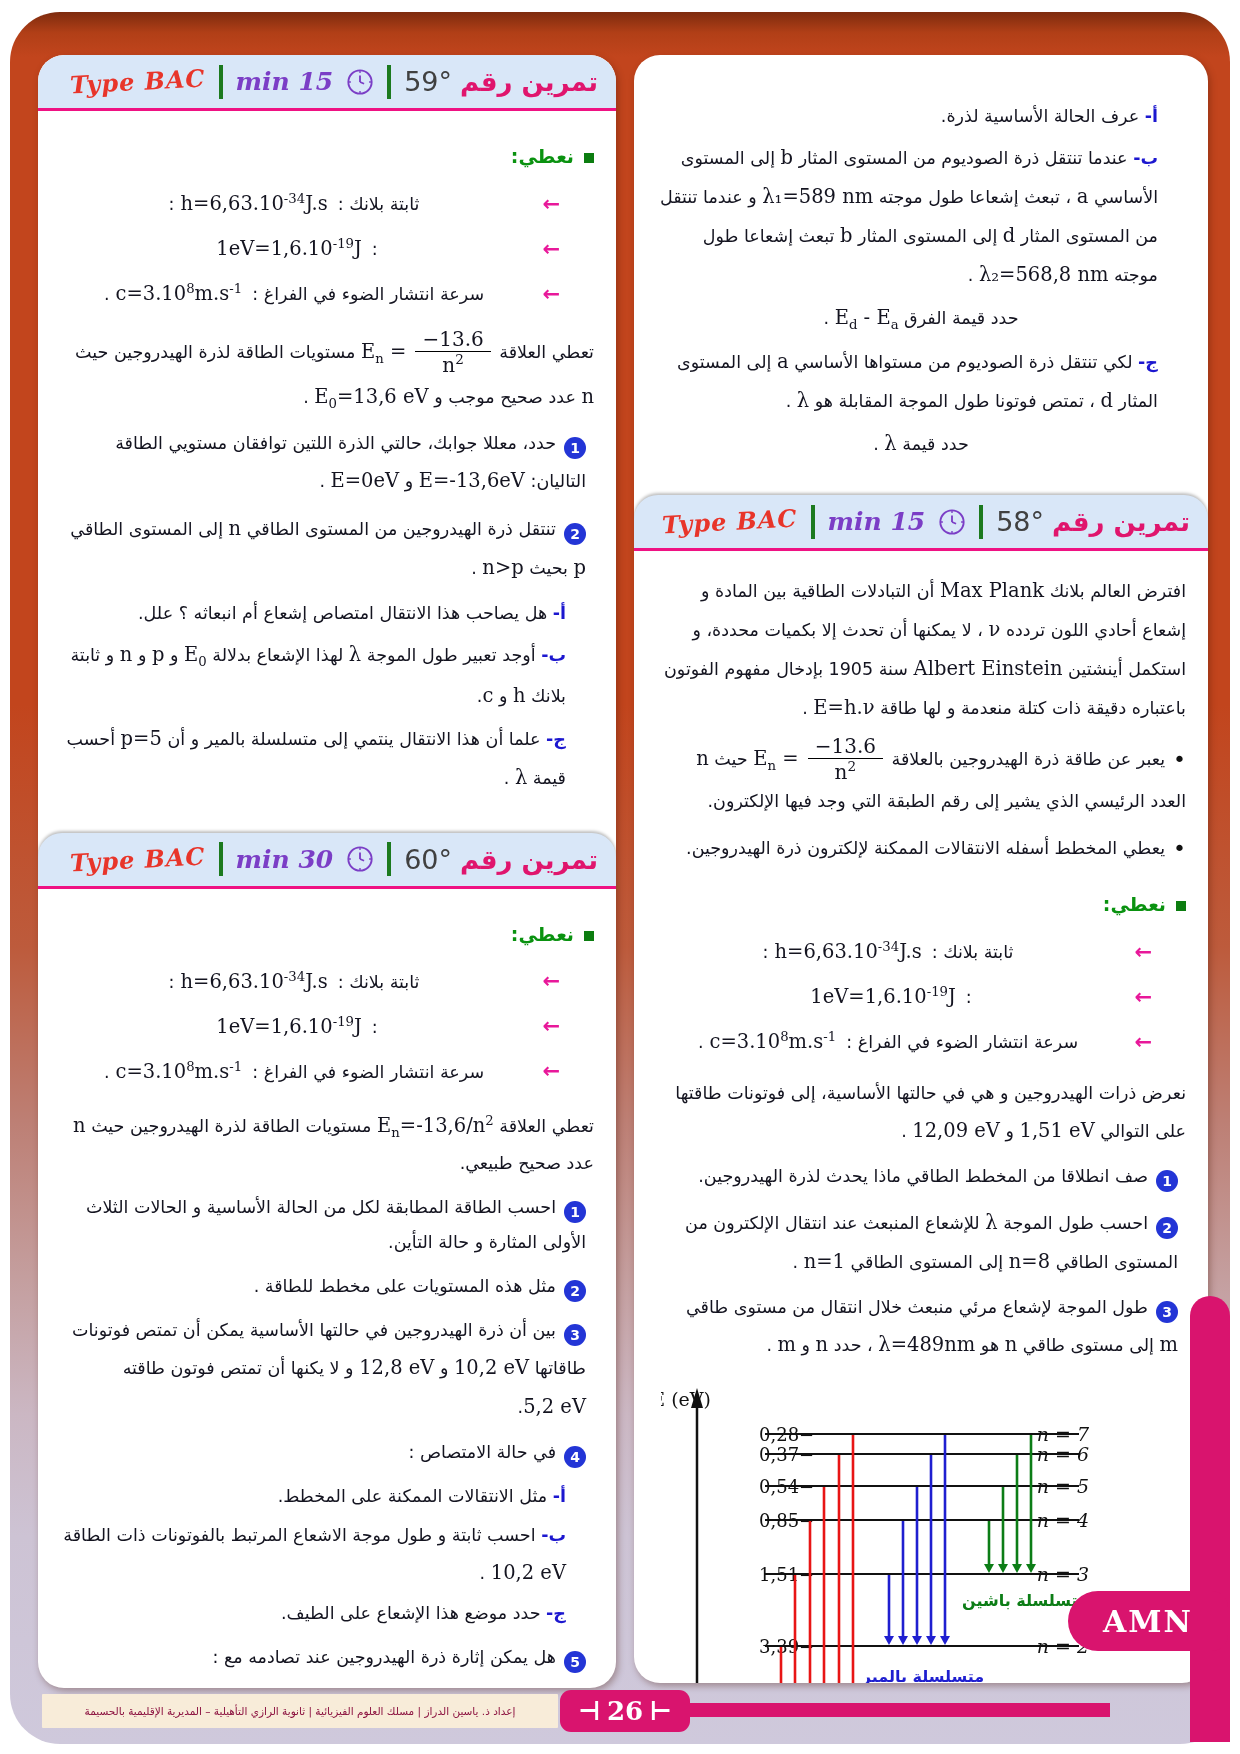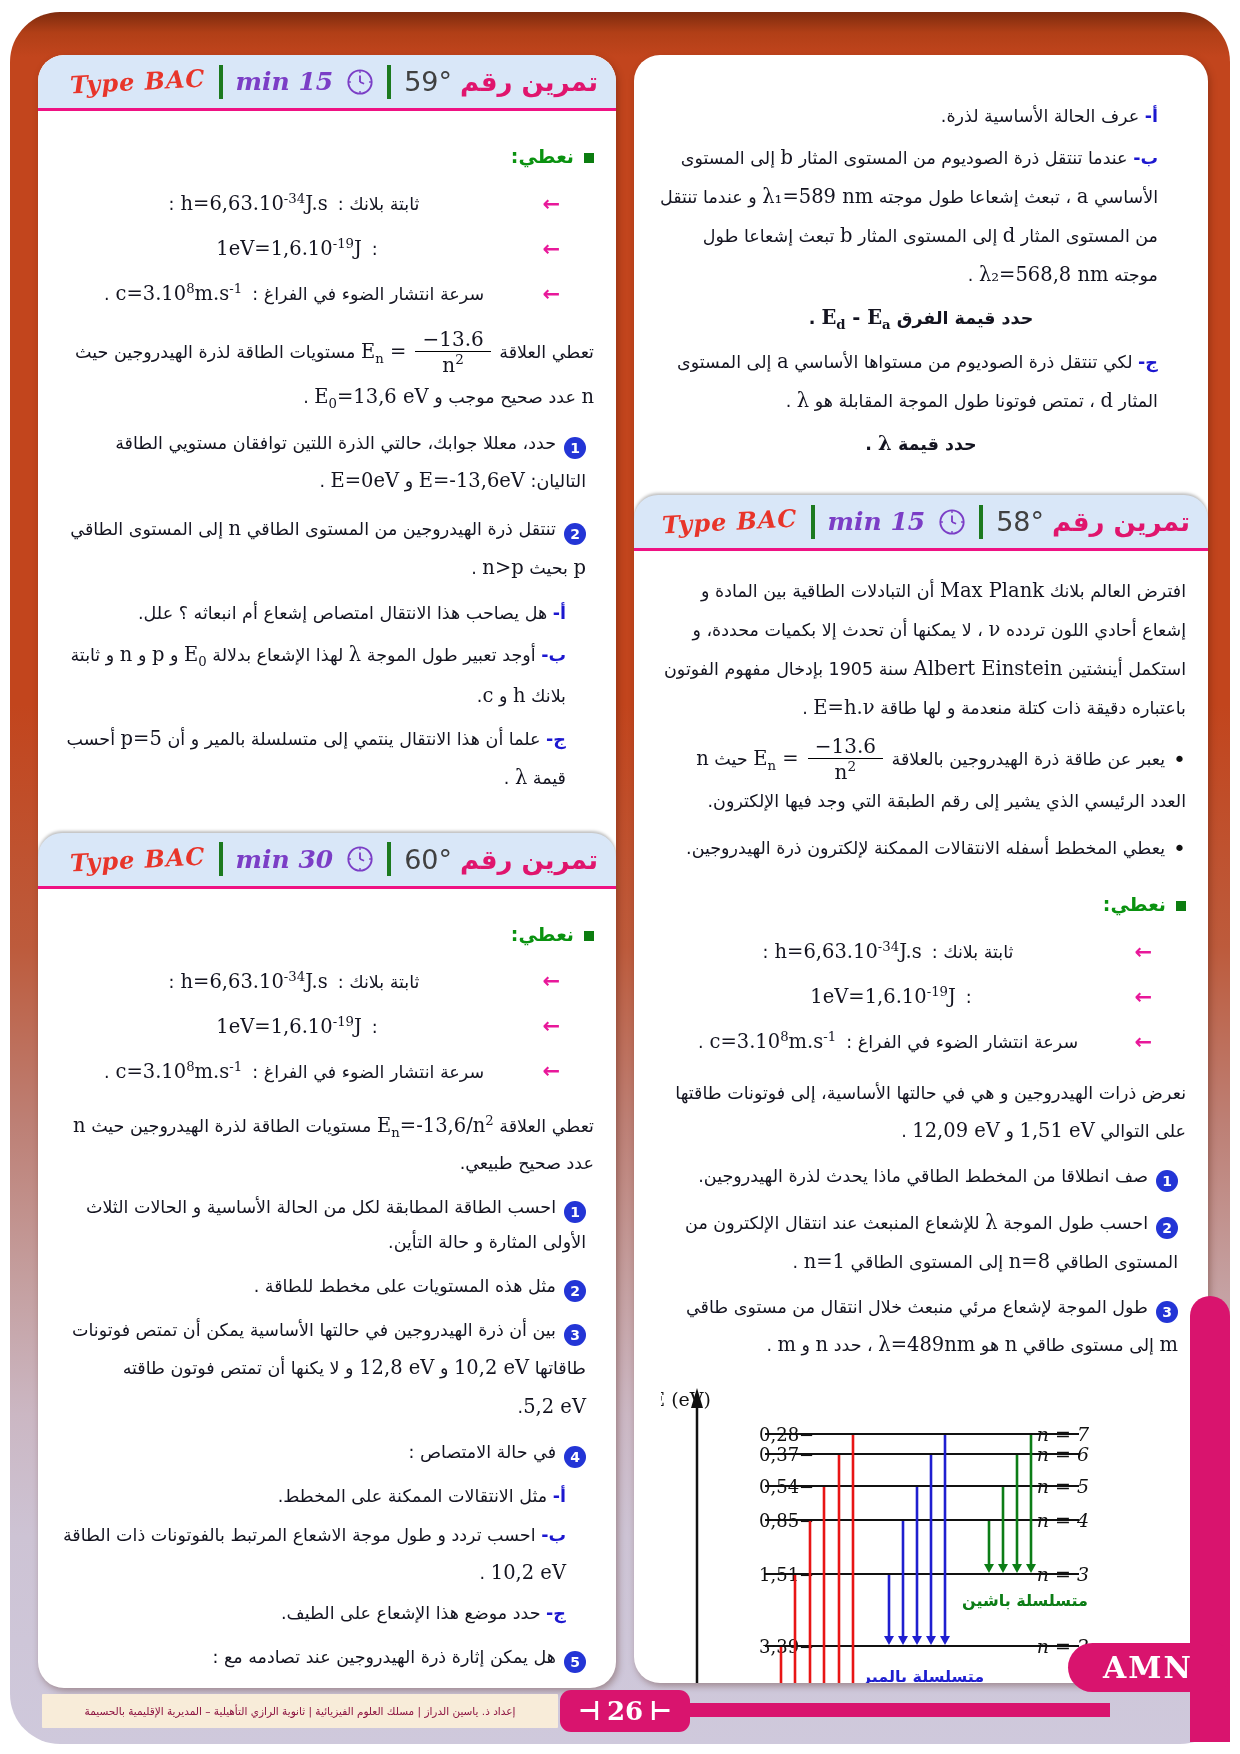--- a/index.html
+++ b/index.html
@@ -34,21 +34,21 @@
              font-size:17.5px; line-height:2.0; color:#141420; }
   .content-top { padding-top:16px;margin-top:24px; }
   .para { margin:8px 0; }
   .q { margin:9px 8px; }
   .badge { display:inline-flex; width:22px; height:22px; border-radius:50%;
            background:#2335d6; color:#fff; font-size:14px; font-weight:bold;
            align-items:center; justify-content:center; margin-left:8px;
            vertical-align:-4px; }
   .qletter { color:#1c17cf; font-weight:bold; }
   .sq { padding-right:28px; margin:4px 0; }
-  .cline { text-align:center;font-weight:bold; }
+  .cline { text-align:center; }
 
   .fx { font-family:"DejaVu Serif","DejaVu Sans",serif; direction:ltr; unicode-bidi:isolate;
         font-size:19.5px; white-space:nowrap; }
   .fx sub, .fx sup { font-size:68%; }
   .frac { display:inline-block; vertical-align:middle; text-align:center;
           line-height:1.15; font-size:20px; margin:0 3px; }
   .fr-num { display:block; border-bottom:1.7px solid #000; padding:0 7px; }
   .fr-den { display:block; }
 
   .givens { margin:14px 0 12px 0; }
@@ -73,21 +73,21 @@
   .credits-box { position:absolute; left:42px; top:1694px; width:516px; height:34px;
      background:#f8ecd9; border-radius:1px; display:flex; align-items:center;
      justify-content:center; direction:rtl; color:#8c1240; font-size:10.5px;
      white-space:nowrap; overflow:hidden; z-index:4; }
   .page-box { position:absolute; left:560px; top:1690px; width:130px; height:42px;
      background:#d9146e; border-radius:11px; display:flex; align-items:center;
      justify-content:center; gap:6px; color:#fff; z-index:4;
      font-family:"DejaVu Serif",serif; font-weight:bold; font-size:26px; }
   .footer-bar { position:absolute; left:685px; top:1703px; width:425px; height:14px;
      background:#d9146e; z-index:3; }
-  .amn-box { position:absolute; left:1068px; top:1643px; width:160px; height:49px;
+  .amn-box { position:absolute; left:1068px; top:1591px; width:160px; height:60px;
      background:#d9146e; border-radius:30px 16px 16px 30px; display:flex;
      align-items:center; justify-content:center; color:#fff; z-index:4;
      font-family:"DejaVu Serif",serif; font-weight:bold; font-size:30px; letter-spacing:2px; }
   .j-shape { position:absolute; left:1190px; top:1296px; width:40px; height:446px;
      background:#d9146e; border-radius:20px 20px 0 0; z-index:2; }
 </style>
 </head>
 <body>
 
 <div class="frame"></div>
@@ -159,21 +159,21 @@
       <div class="grow"><span class="garrow">←</span><span class="glabel">ثابتة بلانك :</span><span><span class="fx" dir="ltr"><span>h=6,63.10</span><sup>-34</sup><span>J.s</span></span></span><span class="gtail">:</span></div>
       <div class="grow"><span class="garrow">←</span><span class="glabel">:</span><span><span class="fx" dir="ltr"><span>1eV=1,6.10</span><sup>-19</sup><span>J</span></span></span><span class="gtail"></span></div>
       <div class="grow"><span class="garrow">←</span><span class="glabel">سرعة انتشار الضوء في الفراغ :</span><span><span class="fx" dir="ltr"><span>c=3.10</span><sup>8</sup><span>m.s</span><sup>-1</sup></span></span><span class="gtail">.</span></div>
     </div>
     <p class="para"><span><span>تعطي العلاقة </span><span class="fx" dir="ltr"><span>E</span><sub>n</sub><span>=-13,6/n</span><sup>2</sup></span><span> مستويات الطاقة لذرة الهيدروجين حيث </span><span class="fx" dir="ltr">n</span><span> عدد صحيح طبيعي.</span></span></p>
     <p class="q"><span class="badge">1</span><span><span>احسب الطاقة المطابقة لكل من الحالة الأساسية و الحالات الثلاث الأولى المثارة و حالة التأين.</span></span></p>
     <p class="q"><span class="badge">2</span><span><span>مثل هذه المستويات على مخطط للطاقة .</span></span></p>
     <p class="q"><span class="badge">3</span><span><span>بين أن ذرة الهيدروجين في حالتها الأساسية  يمكن أن تمتص فوتونات طاقاتها </span><span class="fx" dir="ltr">10,2 eV</span><span> و </span><span class="fx" dir="ltr">12,8 eV</span><span> و لا يكنها أن تمتص فوتون طاقته </span><span class="fx" dir="ltr">5,2 eV</span><span>.</span></span></p>
     <p class="q"><span class="badge">4</span><span><span>في حالة الامتصاص :</span></span></p>
     <p class="sq"><span class="qletter">أ-</span> <span><span>مثل الانتقالات الممكنة على المخطط.</span></span></p>
-    <p class="sq"><span class="qletter">ب-</span> <span><span>احسب تردد و طول موجة الاشعاع المرتبط بالفوتونات ذات الطاقة </span><span class="fx" dir="ltr">10,2 eV</span><span> .</span></span></p>
+    <p class="sq"><span class="qletter">ب-</span> <span><span>احسب ثابتة و طول موجة الاشعاع المرتبط بالفوتونات ذات الطاقة </span><span class="fx" dir="ltr">10,2 eV</span><span> .</span></span></p>
     <p class="sq"><span class="qletter">ج-</span> <span><span>حدد موضع هذا الإشعاع على الطيف.</span></span></p>
     <p class="q"><span class="badge">5</span><span><span>هل يمكن إثارة ذرة الهيدروجين عند تصادمه مع :</span></span></p>
     <p class="sq"><span class="qletter">أ-</span> <span><span>إلكترون طاقته الحركية </span><span class="fx" dir="ltr">5 eV</span><span> .</span></span></p>
 
   </div>
 </section>
 
 <section class="panel panel-right">
 
   <div class="content content-top">

